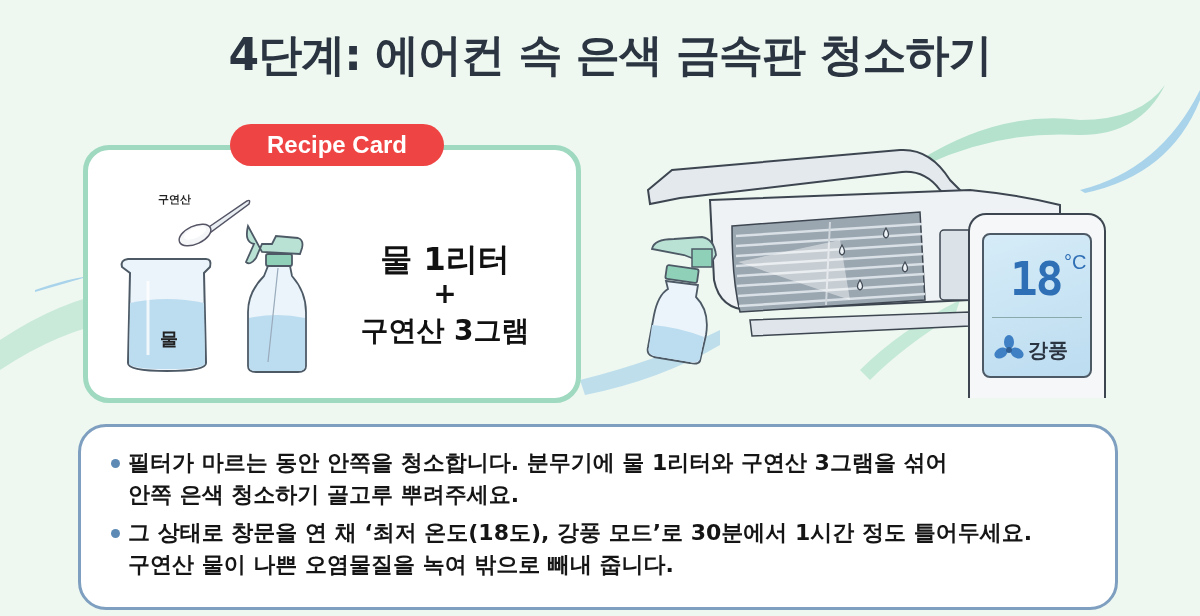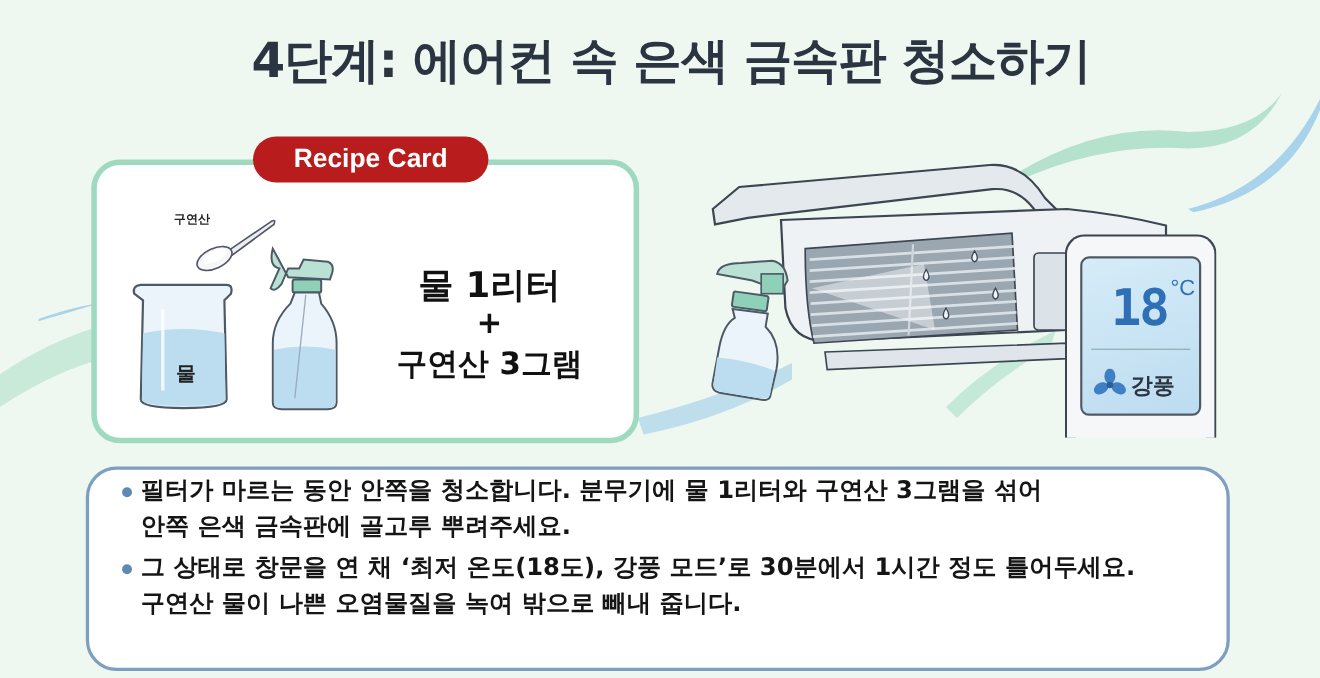--- a/index.html
+++ b/index.html
@@ -15,38 +15,38 @@
     position: absolute; left: 0; right: 0; top: 26px;
     text-align: center; font-size: 44px; font-weight: bold;
     color: #2b3542; letter-spacing: -1px; padding-left: 20px;
   }
   .recipe-card {
     position: absolute; left: 83px; top: 145px; width: 498px; height: 258px;
     background: #fff; border: 5px solid #9fd9c0; border-radius: 26px;
   }
   .recipe-tab {
     position: absolute; left: 230px; top: 124px; width: 214px; height: 42px;
-    background: #b91c1c; border-radius: 22px; color: #fff;
+    background: #ef4444; border-radius: 22px; color: #fff;
     font-family: "Liberation Sans", sans-serif; font-weight: bold; font-size: 24px;
     display: flex; align-items: center; justify-content: center;
   }
   .spoon-label { position: absolute; left: 158px; top: 192px; font-size: 11px; font-weight: bold; color: #222; }
   .beaker-label { position: absolute; left: 160px; top: 327px; font-size: 18px; font-weight: bold; color: #222; }
   .formula {
     position: absolute; left: 340px; top: 222px; width: 210px;
     text-align: center; font-weight: bold; color: #111; margin-top: 17px;
   }
   .formula .line1 { font-size: 32px; line-height: 40px; }
   .formula .plus { font-size: 28px; line-height: 30px; }
   .formula .line2 { font-size: 28px; line-height: 44px; }
   .illust { position: absolute; }
   .info-box {
     position: absolute; left: 78px; top: 424px; width: 1040px; height: 186px;
     background: #fff; border: 3px solid #7e9fbf; border-radius: 28px;
-    padding: 4px 0 0 30px;
+    padding: 20px 0 0 30px;
   }
   .info-item { display: flex; font-size: 22px; font-weight: bold; line-height: 32px; color: #151515; margin-bottom: 6px; }
   .bullet { width: 9px; height: 9px; border-radius: 50%; background: #5d8ab5; margin: 12px 8px 0 0; flex: none; }
   .remote-screen-text { font-family: "Liberation Sans", sans-serif; }
 </style>
 </head>
 <body>
 
 <svg class="bg-waves" width="1200" height="616" viewBox="0 0 1200 616">
   <path d="M0 340 Q 60 300 120 290 L 120 320 Q 60 330 0 370 Z" fill="#bfe6d3" opacity="0.8"></path>
@@ -148,21 +148,21 @@
     </svg>
     <span style="position:absolute;left:44px;top:102px;font-size:20px;font-weight:bold;color:#2b3542;">강풍</span>
   </div>
 </div>
 
 <div class="info-box">
   <div class="info-item">
     <span class="bullet"></span>
     <div>
       <div>필터가 마르는 동안 안쪽을 청소합니다. 분무기에 물 1리터와 구연산 3그램을 섞어</div>
-      <div>안쪽 은색 금속판에 골고루 뿌려주세요.</div>
+      <div>안쪽 은색 청소하기 골고루 뿌려주세요.</div>
     </div>
   </div>
   <div class="info-item">
     <span class="bullet"></span>
     <div>
       <div>그 상태로 창문을 연 채 ‘최저 온도(18도), 강풍 모드’로 30분에서 1시간 정도 틀어두세요.</div>
       <div>구연산 물이 나쁜 오염물질을 녹여 밖으로 빼내 줍니다.</div>
     </div>
   </div>
 </div>

